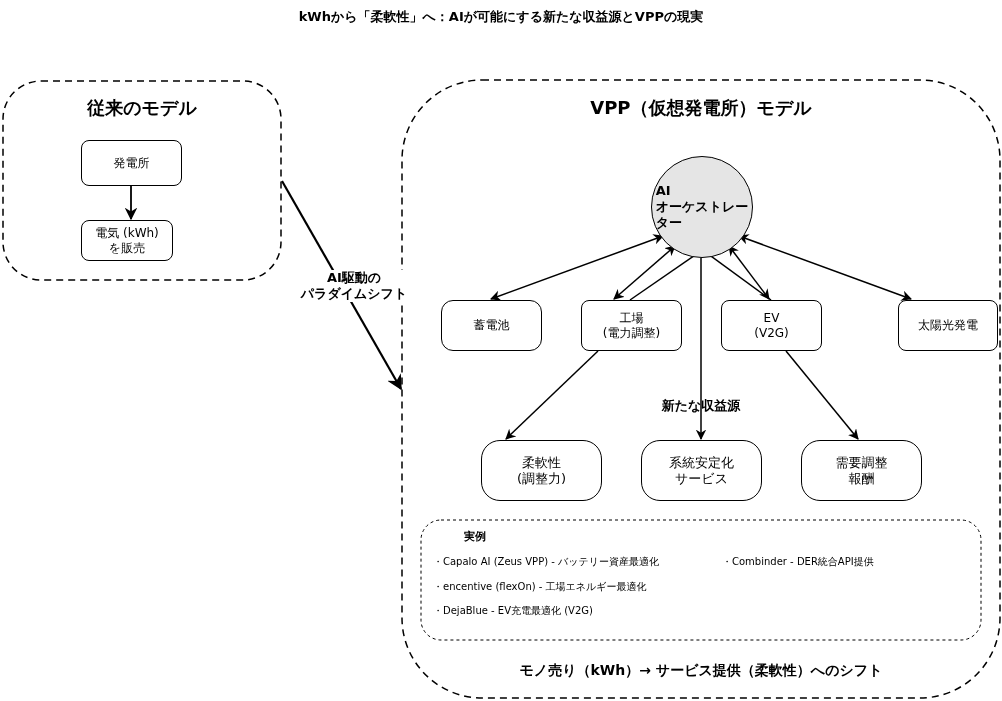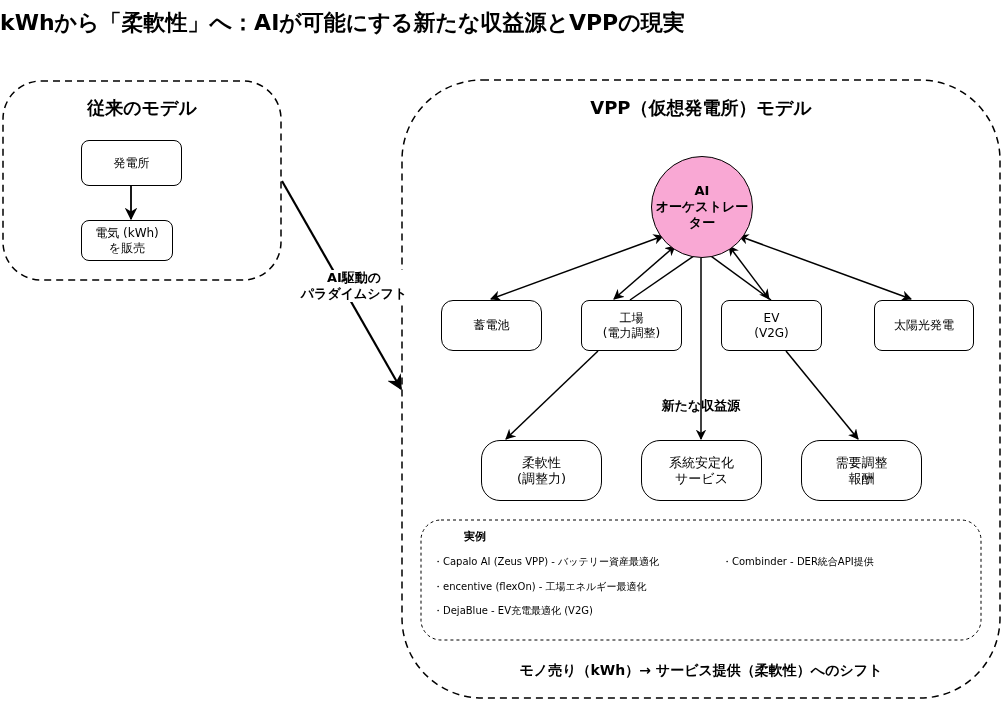--- a/index.html
+++ b/index.html
@@ -1,27 +1,27 @@
 <!DOCTYPE html>
 <html><head>
 <meta charset="utf-8">
 <style>
   html, body { margin: 0; padding: 0; background: #ffffff; }
   body { width: 1002px; height: 701px; position: relative; overflow: hidden;
          font-family: "DejaVu Sans", "Liberation Sans", sans-serif; color: #000; }
   .abs { position: absolute; }
   svg#wires { position: absolute; left: 0; top: 0; }
-  .title { left: 0; top: 8px; width: 1002px; font-size: 22px; font-weight: bold; }
+  .title { left: 0; top: 8px; width: 1002px; text-align: center; font-size: 13px; font-weight: bold; }
   .group-label { font-size: 18px; font-weight: bold; text-align: center; }
   .node { position: absolute; box-sizing: border-box; border: 1.3px solid #000; border-radius: 8px; background: #fff;
           display: flex; align-items: center; justify-content: center; text-align: center;
           font-size: 12px; line-height: 15px; white-space: pre-line; }
   .node.bold { font-weight: normal; font-size: 13px; line-height: 16px; border-radius: 19px; }
-  .circle { position: absolute; box-sizing: border-box; border: 1.5px solid #000; border-radius: 50%; background: #f9a8d4;
-            display: flex; align-items: center; justify-content: center; text-align: center;
+  .circle { position: absolute; box-sizing: border-box; border: 1.5px solid #000; border-radius: 50%; background: #e5e5e5;
+            display: flex; align-items: center; justify-content: center; text-align: left;
             font-weight: bold; font-size: 13px; line-height: 16px; white-space: pre-line; }
   .edge-label { background: #fff; font-size: 13px; font-weight: bold; text-align: center; white-space: pre-line; line-height: 16px; }
   .examples-title { font-size: 11px; font-weight: bold; }
   .ex-item { font-size: 10px; color: #000; }
   .footer { font-size: 14px; font-weight: bold; text-align: center; }
 </style>
 </head>
 <body>
 
 <svg id="wires" width="1002" height="701">
@@ -64,21 +64,21 @@
 <div class="abs group-label" style="left:402px; top:96px; width:598px;">VPP（仮想発電所）モデル</div>
 <div class="circle" style="left:651px; top:156px; width:102px; height:102px;">AI
 オーケストレー
 ター</div>
 
 <div class="node" style="left:441px; top:300px; width:101px; height:51px;border-radius:12px;">蓄電池</div>
 <div class="node" style="left:581px; top:300px; width:101px; height:51px;">工場
 (電力調整)</div>
 <div class="node" style="left:721px; top:300px; width:101px; height:51px;">EV
 (V2G)</div>
-<div class="node" style="left:874px; top:300px; width:100px; height:51px;">太陽光発電</div>
+<div class="node" style="left:898px; top:300px; width:100px; height:51px;">太陽光発電</div>
 
 <div class="abs edge-label" style="left:651px; top:398px; width:100px; background:transparent;">新たな収益源</div>
 
 <div class="node bold" style="left:481px; top:440px; width:121px; height:61px;">柔軟性
 (調整力)</div>
 <div class="node bold" style="left:641px; top:440px; width:121px; height:61px;">系統安定化
 サービス</div>
 <div class="node bold" style="left:801px; top:440px; width:121px; height:61px;">需要調整
 報酬</div>
 

